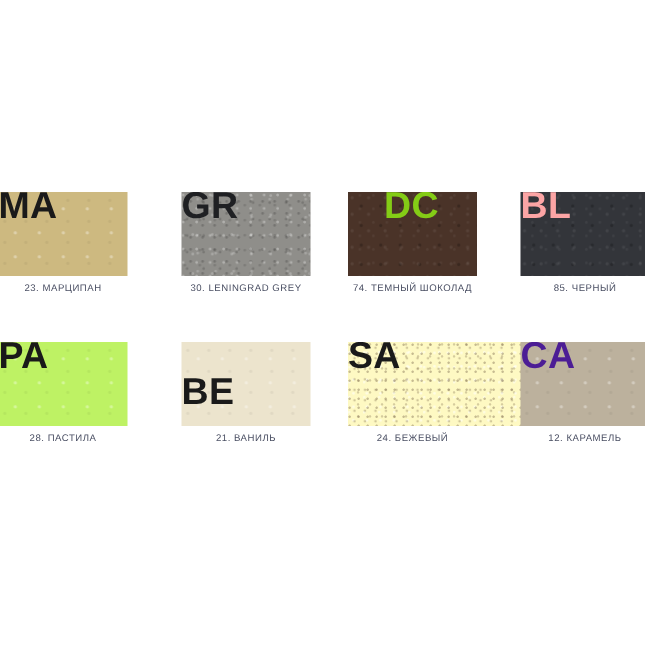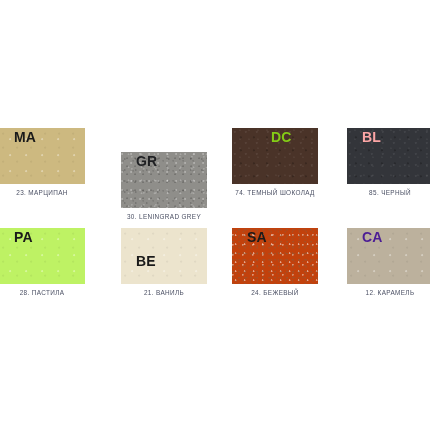--- a/index.html
+++ b/index.html
@@ -44,23 +44,23 @@
 
   .swatch-chip {
     position: relative;
     width: 86px;
     height: 56px;
     overflow: hidden;
   }
 
   .swatch-code {
     position: absolute;
-    left: 15px;
+    left: 0;
     top: -3px;
-    font-size: 14px;
+    font-size: 25px;
     font-weight: bold;
     letter-spacing: 0.2px;
     line-height: 24px;
     font-family: "Liberation Sans", sans-serif;
   }
 
   .swatch-caption {
     margin-top: 4px;
     width: 86px;
     text-align: center;
@@ -120,21 +120,21 @@
   <div class="swatch-row row-1">
     <div class="swatch-cell col-0">
       <div class="swatch-chip" style="background: rgb(205, 185, 128);">
         <span class="tex tex-soft"></span>
         <span class="swatch-code" style="color: rgb(26, 26, 26);">MA</span>
       </div>
       <div class="swatch-caption" style="color: rgb(74, 79, 99);">23. МАРЦИПАН</div>
     </div>
 
     <div class="swatch-cell col-1">
-      <div class="swatch-chip" style="background: rgb(143, 142, 138); margin-top: 24px;">
+      <div class="swatch-chip" style="background: rgb(143, 142, 138);">
         <span class="tex tex-grain"></span>
         <span class="swatch-code" style="color: rgb(31, 32, 35);">GR</span>
       </div>
       <div class="swatch-caption" style="color: rgb(74, 79, 99);">30. LENINGRAD GREY</div>
     </div>
 
     <div class="swatch-cell col-2">
       <div class="swatch-chip" style="background: rgb(74, 51, 40);">
         <span class="tex tex-dark"></span>
         <span class="swatch-code" style="color: #84cc16; margin-left: 24px;">DC</span>
@@ -162,21 +162,21 @@
 
     <div class="swatch-cell col-1">
       <div class="swatch-chip" style="background: rgb(236, 228, 205);">
         <span class="tex tex-soft"></span>
         <span class="swatch-code" style="color: rgb(26, 26, 26); margin-top: 24px;">BE</span>
       </div>
       <div class="swatch-caption" style="color: rgb(74, 79, 99);">21. ВАНИЛЬ</div>
     </div>
 
     <div class="swatch-cell col-2">
-      <div class="swatch-chip" style="background: #c2410c;">
+      <div class="swatch-chip" style="background: #fef9c3; padding-left: 36px;">
         <span class="tex tex-speckle"></span>
         <span class="swatch-code" style="color: rgb(26, 26, 26);">SA</span>
       </div>
       <div class="swatch-caption" style="color: rgb(74, 79, 99);">24. БЕЖЕВЫЙ</div>
     </div>
 
     <div class="swatch-cell col-3">
       <div class="swatch-chip" style="background: rgb(188, 177, 157);">
         <span class="tex tex-soft"></span>
         <span class="swatch-code" style="color: #4c1d95;">CA</span>

